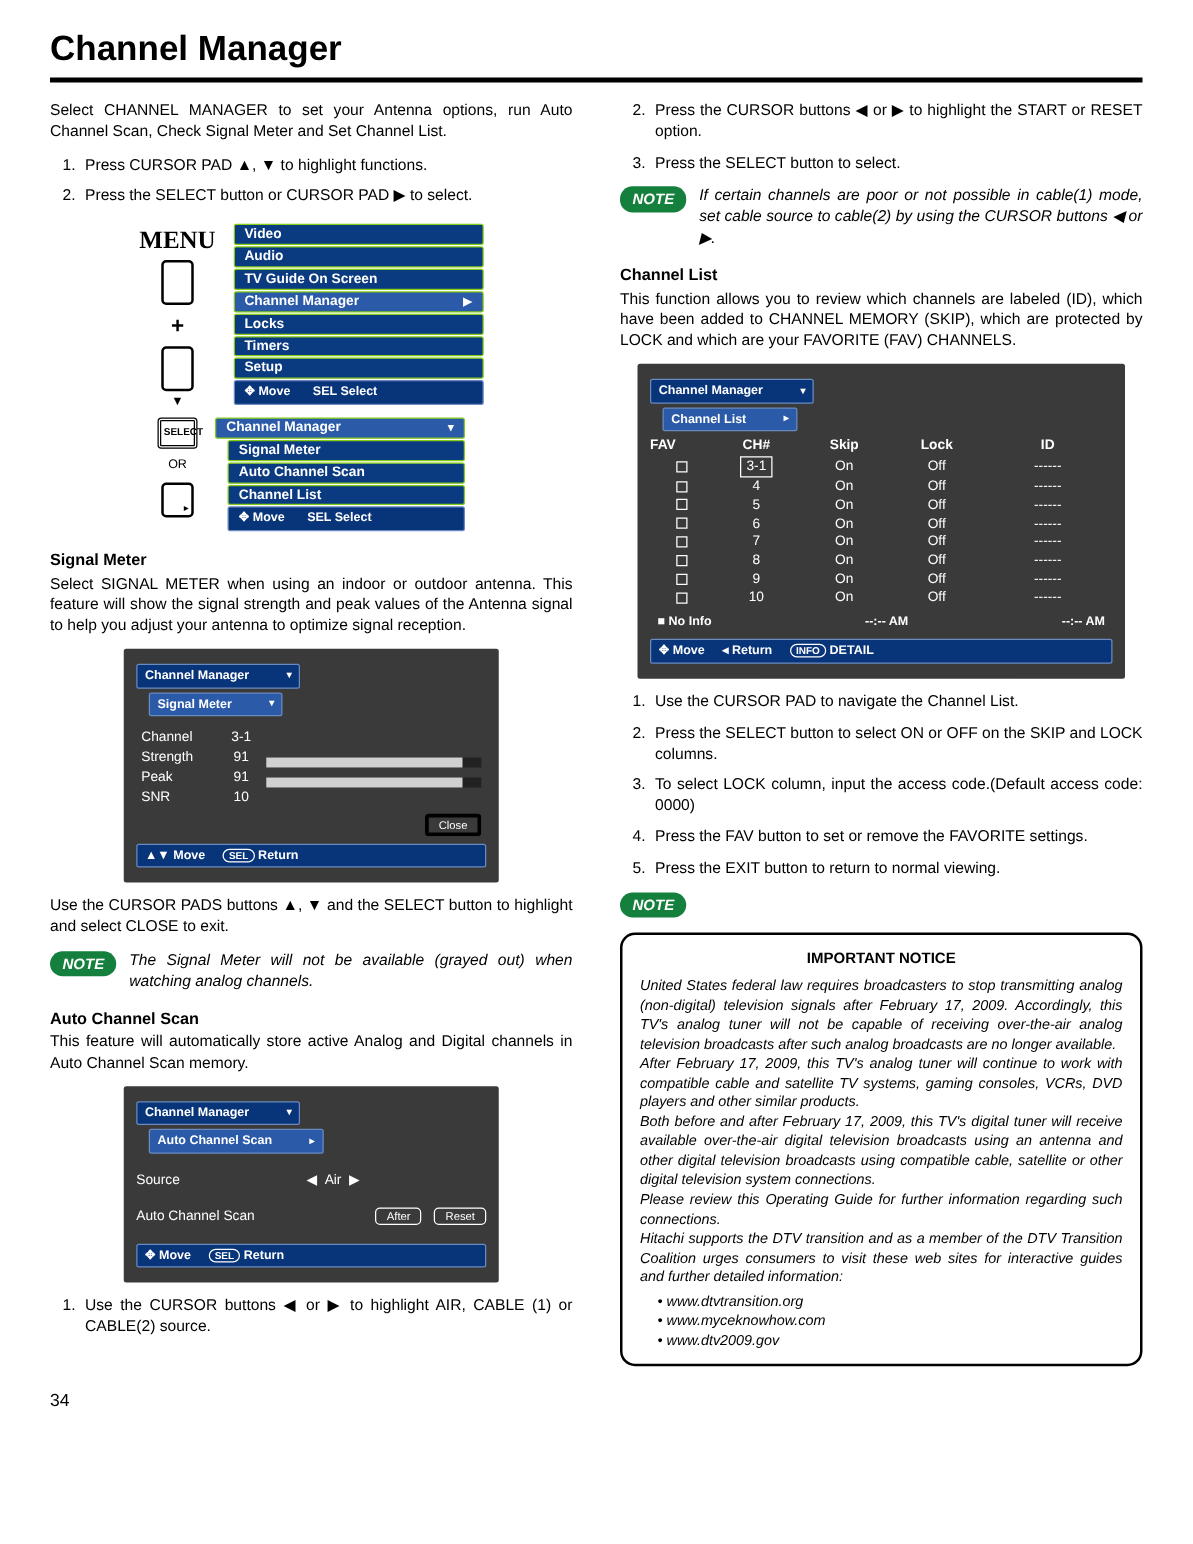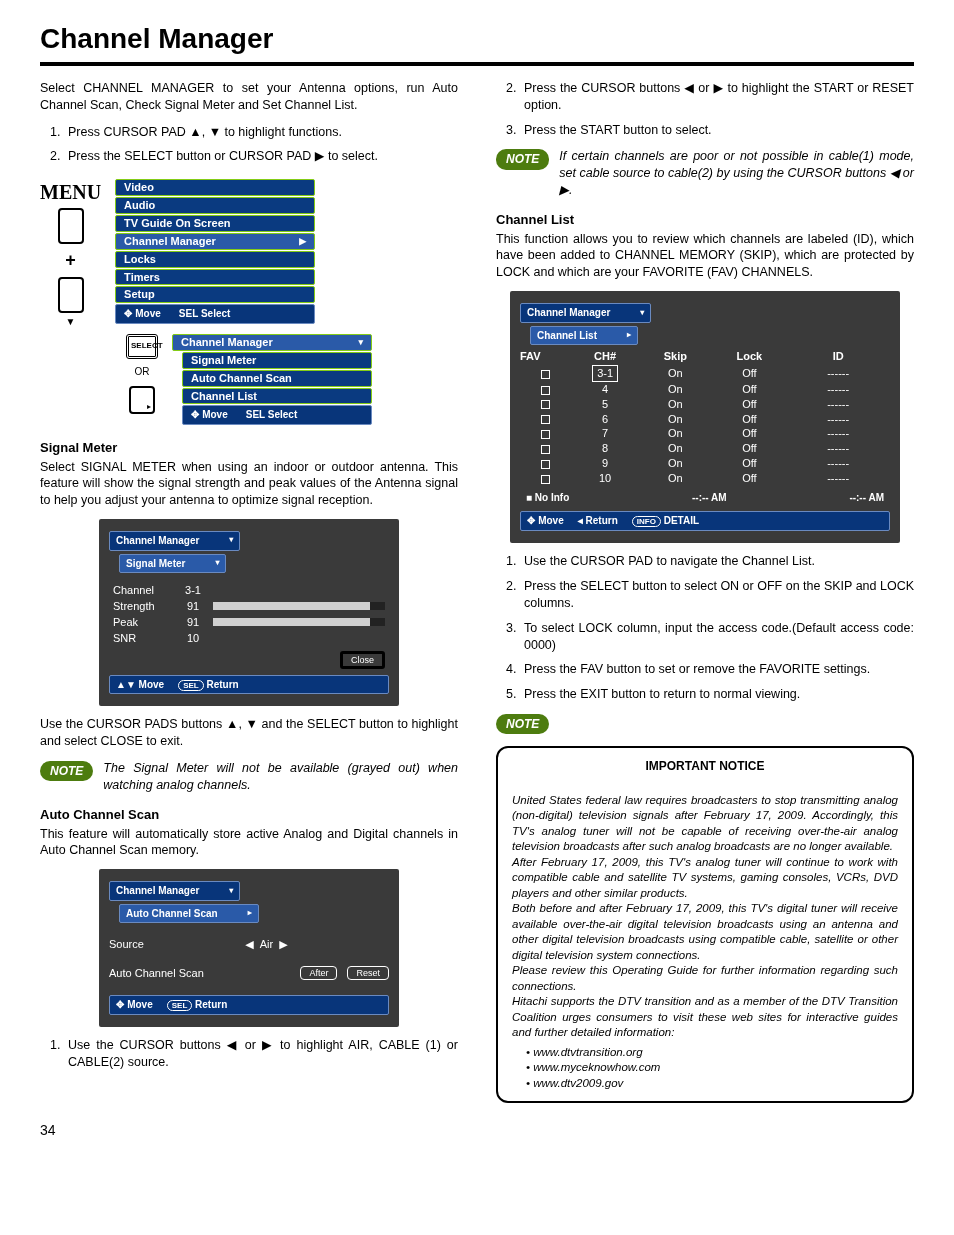--- a/index.html
+++ b/index.html
@@ -7,68 +7,68 @@
   .page-title{font-size:28px;font-weight:900;font-family:Arial Black,Arial;margin-bottom:4px}
   .title-rule{border:none;border-top:4px solid #000;margin-bottom:14px}
   .cols{display:flex;gap:38px}
   .col{flex:1;min-width:0}
   .intro{text-align:justify;margin-bottom:10px}
   ol.steps{list-style:decimal;padding-left:24px;margin-bottom:10px}
   ol.steps>li{margin-bottom:8px;padding-left:4px;text-align:justify}
   .subhead{font-weight:bold;font-size:13px;margin-top:8px;margin-bottom:2px}
   .bodytext{text-align:justify;margin-bottom:10px}
   .note-row{display:flex;align-items:flex-start;gap:10px;margin:8px 0 12px 0}
-  .note-pill{background:#4d7c0f;color:#fff;font-style:italic;font-weight:bold;border-radius:10px;padding:2px 10px;font-size:12px;flex-shrink:0;margin-top:1px}
+  .note-pill{background:#15803d;color:#fff;font-style:italic;font-weight:bold;border-radius:10px;padding:2px 10px;font-size:12px;flex-shrink:0;margin-top:1px}
   .note-text{font-style:italic;text-align:justify;flex:1}
   .page-num{margin-top:18px;font-size:14px}
   
   .osd{background:#3a3a3a;color:#fff;padding:12px 10px;border-radius:2px;margin:10px auto;width:300px;font-size:11px}
   .osd-wide{width:390px}
   .osd .crumb-row{display:flex;gap:4px;margin-bottom:3px}
   .crumb{background:#08357a;color:#fff;border:1px solid #6a8ac0;padding:2px 6px;font-weight:bold;font-size:10px;display:inline-flex;align-items:center;border-radius:2px}
   .crumb .drop{margin-left:30px;font-size:8px}
   .crumb-light{background:#2a5aa8}
   .osd table{border-collapse:collapse;width:100%;font-size:11px;color:#fff}
   .osd table th{font-weight:bold;text-align:center;padding:1px 0}
   .osd table th:first-child{text-align:left}
   .osd table td{text-align:center;padding:0 0}
   .osd .hint{background:#08357a;color:#fff;padding:2px 6px;margin-top:6px;font-size:10px;font-weight:bold;border:1px solid #6a8ac0;display:flex;gap:14px;align-items:center;border-radius:2px}
   .hint .sel{border:1px solid #fff;border-radius:6px;padding:0 4px;font-size:8px;font-weight:bold}
   .fav-box{display:inline-block;width:9px;height:9px;border:1px solid #fff;vertical-align:middle}
   .ch-sel{border:1px solid #fff;padding:0 4px;display:inline-block}
-  .meter-row{display:flex;align-items:center;margin:1px 0;font-size:11px}
+  .meter-row{display:flex;align-items:flex-end;margin:1px 0;font-size:11px}
   .meter-row .lbl{width:60px}
   .meter-row .val{width:40px;text-align:center}
   .meter-row .bar{flex:1;height:8px;background:#222;position:relative}
   .meter-row .bar .fill{position:absolute;left:0;top:0;bottom:0;background:#d0d0d0}
   .close-btn{border:3px solid #000000;border-radius:3px;padding:0 8px;font-size:9px;display:inline-block;float:right;margin-top:4px}
   .scan-row{display:flex;justify-content:space-between;align-items:flex-start;margin:14px 0;font-size:11px}
   .scan-btns{display:flex;gap:10px}
   .scan-btn{border:1px solid #fff;border-radius:4px;padding:0 8px;font-size:9px}
   .air-sel{display:inline-flex;align-items:center;gap:6px}
   .info-row{display:flex;justify-content:space-between;font-size:10px;padding:1px 6px;margin-top:4px;font-weight:bold}
   
-  .menu-wrap{display:flex;gap:14px;justify-content:flex-start;margin:14px 0 6px 0}
+  .menu-wrap{display:flex;gap:14px;justify-content:center;margin:14px 0 6px 0}
   .menu-left{display:flex;flex-direction:column;align-items:center;font-size:11px}
   .menu-word{font-family:Georgia,serif;font-weight:bold;font-size:20px}
   .btn-box{border:2px solid #000;border-radius:4px;width:26px;height:36px;margin:2px 0;background:#fff}
   .plus{font-size:18px;font-weight:bold;margin:2px 0}
   .tri-down{font-size:10px}
   .menu-stack{width:200px}
   .menu-item{background:#0a3a80;color:#fff;border:1px solid #84cc16;padding:0 8px;margin-bottom:1px;font-weight:bold;font-size:11px;display:flex;align-items:center;border-radius:2px}
   .menu-item.hl{background:#2a5aa8}
   .menu-item .arr{margin-left:auto;font-size:9px}
   .menu-hint{background:#08357a;color:#fff;padding:2px 8px;font-size:10px;font-weight:bold;border:1px solid #6a8ac0;display:flex;gap:18px;align-items:center;border-radius:2px;margin-top:1px}
   .sub-wrap{display:flex;gap:14px;justify-content:center;margin:4px 0 14px 0;align-items:flex-start}
   .sub-left{display:flex;flex-direction:column;align-items:center;gap:6px;font-size:10px}
   .sel-box{border:3px double #000;border-radius:3px;font-size:8px;font-weight:bold;padding:4px 2px;text-align:center;width:32px}
   .sub-stack{width:200px}
   
   .notice{border:2px solid #000;border-radius:12px;padding:10px 14px;margin-top:8px;font-style:italic;font-size:11.5px;text-align:justify}
-  .notice .ntitle{font-weight:bold;font-style:normal;text-align:center;margin-bottom:18px;font-size:12px}
+  .notice .ntitle{font-weight:bold;font-style:normal;text-align:center;margin-bottom:8px;font-size:12px}
   .notice ul{list-style:none;padding-left:14px;margin-top:4px;font-style:italic}
   .notice ul li::before{content:"•  ";}
 </style>
 </head>
 <body>
 
 <h1 class="page-title">Channel Manager</h1>
 <hr class="title-rule">
 
 <div class="cols">
@@ -220,21 +220,21 @@
     </div>
 
     <ol class="steps">
       <li>Use the CURSOR buttons ◀ or ▶ to highlight AIR, CABLE (1) or CABLE(2) source.</li>
     </ol>
   </div>
 
   <div class="col">
     <ol class="steps" start="2">
       <li>Press the CURSOR buttons ◀ or ▶ to highlight the START or RESET option.</li>
-      <li>Press the START button to select.</li>
+      <li>Press the SELECT button to select.</li>
     </ol>
 
     <div class="note-row">
       <span class="note-pill">NOTE</span>
       <span class="note-text">If certain channels are poor or not possible in cable(1) mode, set cable source to cable(2) by using the CURSOR buttons ◀ or ▶.</span>
     </div>
 
     <div class="subhead">Channel List</div>
     <p class="bodytext">This function allows you to review which channels are labeled (ID), which have been added to CHANNEL MEMORY (SKIP), which are protected by LOCK and which are your FAVORITE (FAV) CHANNELS.</p>
 

